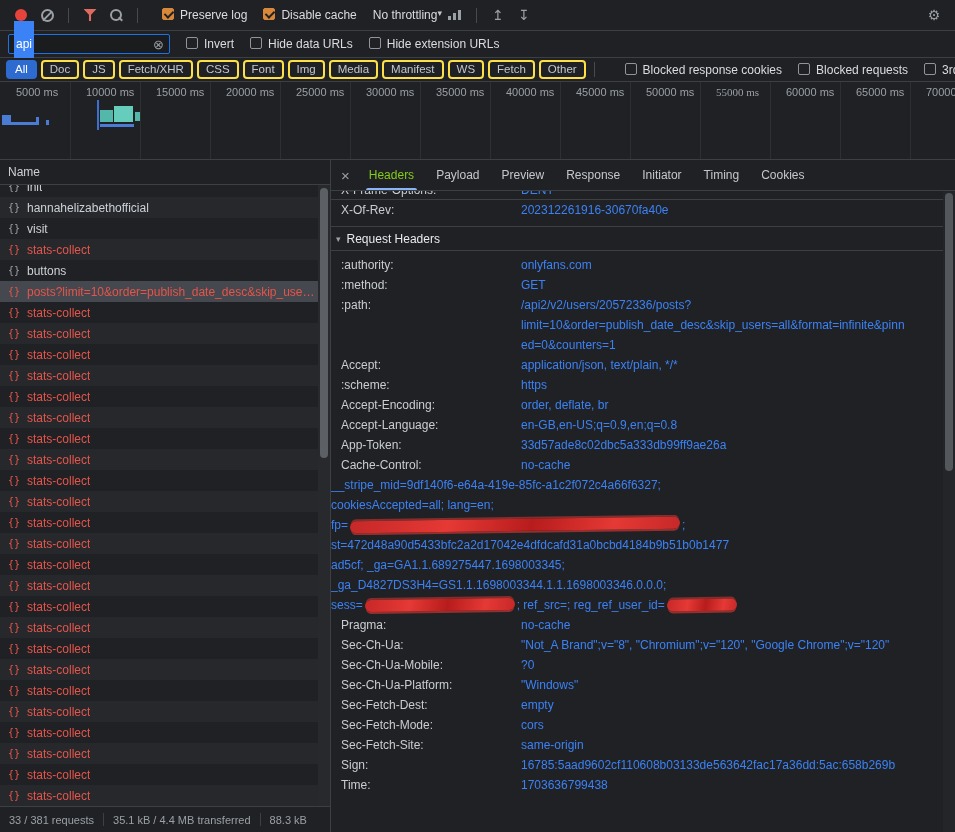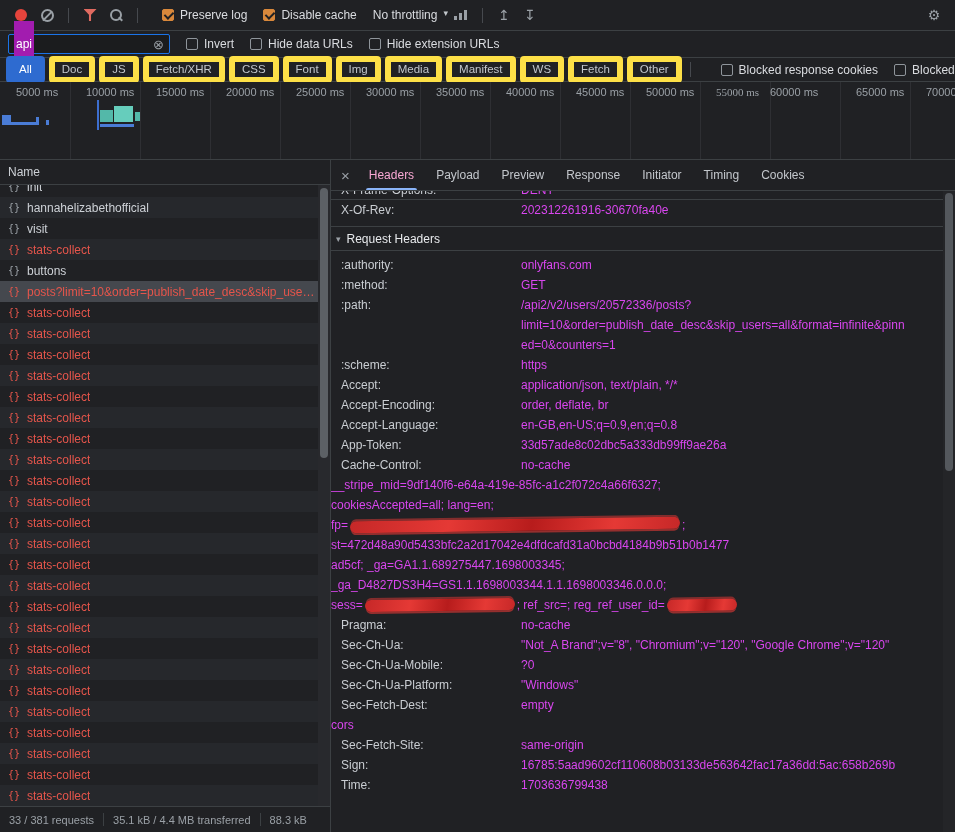--- a/index.html
+++ b/index.html
@@ -21,33 +21,33 @@
   .slash-circle{width:13px;height:13px;border:2px solid #9aa0a6;border-radius:50%;position:relative;display:block}
   .slash-circle::after{content:"";position:absolute;left:-2px;top:4px;width:13px;height:2px;background:#9aa0a6;transform:rotate(-45deg)}
   .funnel{width:13px;height:12px;background:#e06a60;display:block;
     clip-path:polygon(0% 0%,100% 0%,58% 48%,58% 100%,42% 100%,42% 48%)}
   .magnifier{position:relative;width:15px;height:15px;display:block}
   .magnifier::before{content:"";position:absolute;left:1px;top:1px;width:8px;height:8px;border:2px solid #9aa0a6;border-radius:50%}
   .magnifier::after{content:"";position:absolute;left:9px;top:10px;width:5px;height:2px;background:#9aa0a6;transform:rotate(45deg)}
   .signal{display:inline-flex;align-items:flex-end;gap:2px}
   .signal i{width:3px;background:#9aa0a6;display:block}
   .signal i:nth-child(1){height:4px}.signal i:nth-child(2){height:7px}.signal i:nth-child(3){height:10px}
-  .cb-wrap{display:inline-flex;align-items:center;gap:6px;margin-left:16px;color:#dadce0;flex:0 0 auto;white-space:nowrap}
+  .cb-wrap{display:inline-flex;align-items:flex-start;gap:6px;margin-left:16px;color:#dadce0;flex:0 0 auto;white-space:nowrap}
   .cb{width:12px;height:12px;border:1.5px solid #8f959b;border-radius:2px;display:inline-block;flex:0 0 auto;position:relative}
   .cb.checked{background:#d9883b;border-color:#d9883b}
   .cb.checked::after{content:"";position:absolute;left:3px;top:0;width:4px;height:7px;
     border:solid #202124;border-width:0 2px 2px 0;transform:rotate(45deg)}
-  .throttle{display:inline-flex;align-items:flex-start;color:#dadce0;margin-left:16px;gap:6px;flex:0 0 auto}
+  .throttle{display:inline-flex;align-items:flex-start;color:#dadce0;margin-left:16px;flex:0 0 auto}
   .caret{font-size:9px;color:#c3c7cc}
   .filter-input{display:inline-flex;align-items:center;height:20px;width:162px;border:1px solid #1a73e8;
     border-radius:2px;background:#1b1c1e;padding:0 5px;margin-left:2px;flex:0 0 auto}
-  .sel-text{background:#a21caf;color:#fff;padding:16px 2px}
+  .sel-text{background:#3b82f6;color:#fff;padding:16px 2px}
   .input-clear{margin-left:auto;color:#9aa0a6;font-size:13px;line-height:1}
   #pills{display:flex;align-items:center;gap:4px}
-  .pill{border:6px solid #fde047;border-radius:4px;padding:1px 7px 2px;font-size:11.5px;color:#c3c7cc;white-space:nowrap}
+  .pill{border:2px solid #fde047;border-radius:4px;padding:1px 7px 2px;font-size:11.5px;color:#c3c7cc;white-space:nowrap}
   .pill.sel{background:#2e6bd0;border-color:#2e6bd0;color:#fff}
 
   
   #overview{position:absolute;left:0;top:82px;width:955px;height:78px;border-bottom:1px solid #3c4043;overflow:hidden;background:#202124}
   .tl-label{position:absolute;top:4px;font-size:11px;color:#9aa0a6;white-space:nowrap}
   .tl-grid{position:absolute;top:0;bottom:0;width:1px;background:#2e2f33}
   .tl-bar{position:absolute}
 
   
   #left{position:absolute;left:0;top:160px;width:330px;bottom:0;background:#202124}
@@ -66,28 +66,28 @@
     display:flex;align-items:center;color:#9aa0a6;font-size:11px;background:#202124}
   .sb-item{padding:0 9px;white-space:nowrap}
   .sb-div{width:1px;height:13px;background:#3c4043;flex:0 0 auto}
 
   
   #right{position:absolute;left:330px;top:160px;right:0;bottom:0;border-left:1px solid #3c4043;background:#202124}
   #tabbar{height:31px;border-bottom:1px solid #3c4043;display:flex;align-items:center;padding-left:10px}
   .close{color:#9aa0a6;font-size:15px;margin-right:8px;line-height:1}
   #tabs{display:flex;align-items:stretch;height:100%}
   .tab{padding:0 11px;line-height:30px;color:#c3c7cc;position:relative;white-space:nowrap}
-  .tab.sel{color:#f9a8d4}
+  .tab.sel{color:#84cc16}
   .tab.sel::after{content:"";position:absolute;left:8px;right:8px;bottom:0;height:2px;background:#8ab4f8;border-radius:2px 2px 0 0}
   #hdr-content{position:absolute;top:31px;left:0;right:12px;bottom:0;overflow:hidden}
   .clip-row{height:9px;overflow:hidden;position:relative;border-bottom:1px solid #3c4043}
   .clip-row .hrow{position:relative;top:-11px}
   .hrow{display:flex;min-height:20px;line-height:20px}
   .hname{flex:0 0 190px;padding-left:10px;color:#c9cdd2;white-space:nowrap;overflow:hidden}
-  .hval{flex:1;color:#d946ef;word-break:break-all;padding-right:8px}
+  .hval{flex:1;color:#3b82f6;word-break:break-all;padding-right:8px}
   .vline{min-height:20px;line-height:20px;white-space:nowrap;overflow:hidden}
   .gap{height:6px}
   .section-row{border-top:1px solid #3c4043;border-bottom:1px solid #3c4043;height:25px;display:flex;align-items:center;color:#e8eaed}
   .tri{color:#9aa0a6;font-size:9px;margin:0 6px 0 5px}
   #req-headers{padding-top:4px}
   #right-scrollbar{position:absolute;right:0;top:31px;bottom:0;width:12px;background:#242528}
   .sb-thumb2{position:absolute;top:2px;left:2px;width:8px;height:278px;border-radius:4px;background:#54585d}
   .redact{display:inline-block;height:12px;border-radius:6px;vertical-align:-2px;margin:0 2px;transform:rotate(-0.8deg);
     background:linear-gradient(100deg,#c62828,#e53935 30%,#b71c1c 55%,#e53935 80%,#c62828);
     box-shadow:0 3px 0 -1px rgba(229,57,53,.6),0 -3px 0 -1px rgba(229,57,53,.5)}
@@ -210,21 +210,21 @@
       <span class="tl-label" style="left: 436px;">35000 ms</span>
       <div class="tl-grid" style="left: 560px;"></div>
       <span class="tl-label" style="left: 506px;">40000 ms</span>
       <div class="tl-grid" style="left: 630px;"></div>
       <span class="tl-label" style="left: 576px;">45000 ms</span>
       <div class="tl-grid" style="left: 700px;"></div>
       <span class="tl-label" style="left: 646px;">50000 ms</span>
       <div class="tl-grid" style="left: 770px;"></div>
       <span class="tl-label" style="left: 716px; font-family: Liberation Serif, serif;">55000 ms</span>
       <div class="tl-grid" style="left: 840px;"></div>
-      <span class="tl-label" style="left: 770px;">60000 ms</span>
+      <span class="tl-label" style="left: 786px;">60000 ms</span>
       <div class="tl-grid" style="left: 910px;"></div>
       <span class="tl-label" style="left: 856px;">65000 ms</span>
       <span class="tl-label" style="left: 926px;">70000 ms</span>
       <div class="tl-bar" style="left: 2px; top: 40px; width: 34px; height: 3px; background: rgb(74, 124, 214);"></div>
       <div class="tl-bar" style="left: 2px; top: 33px; width: 9px; height: 7px; background: rgb(74, 124, 214);"></div>
       <div class="tl-bar" style="left: 36px; top: 35px; width: 3px; height: 8px; background: rgb(74, 124, 214);"></div>
       <div class="tl-bar" style="left: 46px; top: 38px; width: 3px; height: 5px; background: rgb(74, 124, 214);"></div>
       <div class="tl-bar" style="left: 97px; top: 18px; width: 2px; height: 30px; background: rgb(61, 111, 208);"></div>
       <div class="tl-bar" style="left: 100px; top: 28px; width: 13px; height: 12px; background: rgb(83, 184, 169);"></div>
       <div class="tl-bar" style="left: 114px; top: 24px; width: 19px; height: 16px; background: rgb(102, 205, 188);"></div>
@@ -412,26 +412,26 @@
           </div>
           <div class="hrow">
             <div class="hname">:path:</div>
             <div class="hval">
               <div class="vline"><span>/api2/v2/users/20572336/posts?</span></div>
               <div class="vline"><span>limit=10&amp;order=publish_date_desc&amp;skip_users=all&amp;format=infinite&amp;pinn</span></div>
               <div class="vline"><span>ed=0&amp;counters=1</span></div>
             </div>
           </div>
           <div class="hrow">
+            <div class="hname">Accept:</div>
+            <div class="hval">application/json, text/plain, */*</div>
+          </div>
+          <div class="hrow">
             <div class="hname">:scheme:</div>
             <div class="hval">https</div>
-          </div>
-          <div class="hrow">
-            <div class="hname">Accept:</div>
-            <div class="hval">application/json, text/plain, */*</div>
           </div>
           <div class="hrow">
             <div class="hname">Accept-Encoding:</div>
             <div class="hval">order, deflate, br</div>
           </div>
           <div class="hrow">
             <div class="hname">Accept-Language:</div>
             <div class="hval">en-GB,en-US;q=0.9,en;q=0.8</div>
           </div>
           <div class="hrow">
@@ -467,20 +467,21 @@
           </div>
           <div class="hrow">
             <div class="hname">Sec-Ch-Ua-Platform:</div>
             <div class="hval">"Windows"</div>
           </div>
           <div class="hrow">
             <div class="hname">Sec-Fetch-Dest:</div>
             <div class="hval">empty</div>
           </div>
           <div class="hrow">
+            <div class="hname">Sec-Fetch-Mode:</div>
             <div class="hval">cors</div>
           </div>
           <div class="hrow">
             <div class="hname">Sec-Fetch-Site:</div>
             <div class="hval">same-origin</div>
           </div>
           <div class="hrow">
             <div class="hname">Sign:</div>
             <div class="hval">16785:5aad9602cf110608b03133de563642fac17a36dd:5ac:658b269b</div>
           </div>

